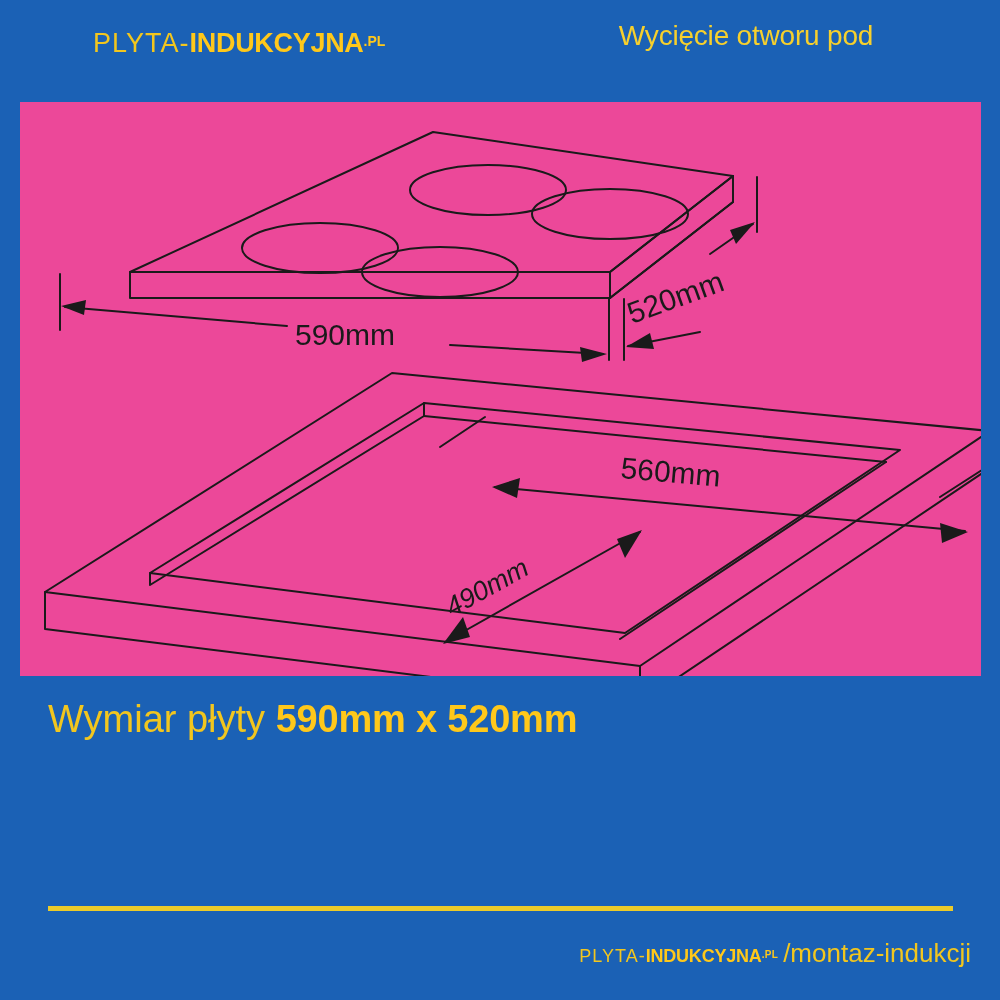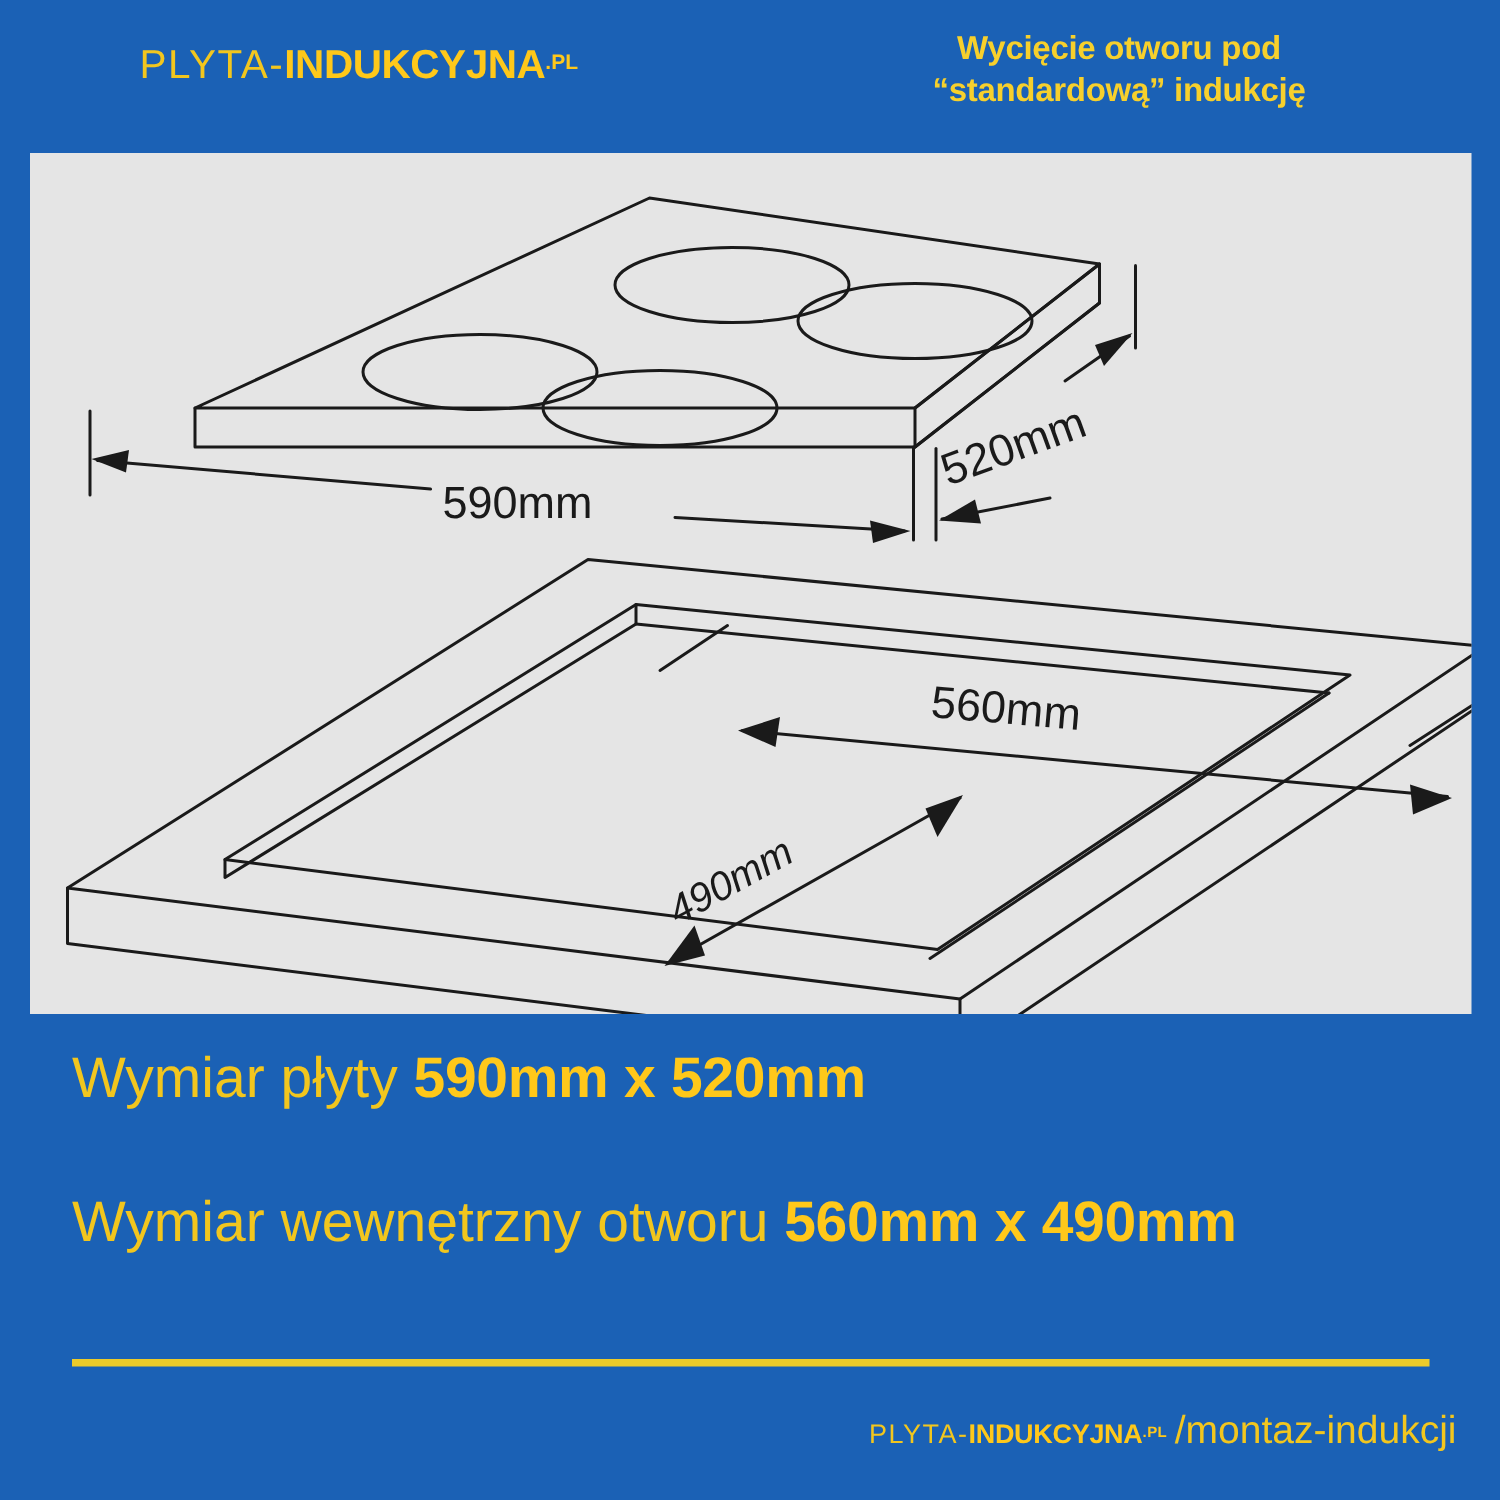--- a/index.html
+++ b/index.html
@@ -50,34 +50,34 @@
     letter-spacing: 0px;
   }
 
   .header-title {
     position: absolute;
     left: 520px;
     top: 18px;
     width: 452px;
     text-align: center;
     color: #f7d02c;
-    font-size: 22px;
-    font-weight: 700;
+    font-size: 28px;
+    font-weight: 400;
     line-height: 1.28;
     letter-spacing: -0.2px;
   }
 
   
   .panel {
     position: absolute;
     left: 20px;
     top: 102px;
     width: 961px;
     height: 574px;
-    background: #e5e5e5;
+    background: #ec4899;
   }
   .panel svg {
     display: block;
   }
 
   
   .facts {
     position: absolute;
     left: 48px;
     top: 700px;
@@ -163,21 +163,20 @@
 <body>
 
 <div class="header">
 
   <div class="logo">
     <span class="thin">PLYTA-</span><span class="bold">INDUKCYJNA</span><span class="tld">.PL</span>
   </div>
 
   <div class="header-title">
     <div>Wycięcie otworu pod</div>
-    <div>“standardową” indukcję</div>
   </div>
 
 </div>
 
 <div class="panel">
   <svg width="961" height="574" viewBox="0 0 961 574">
 
     <g fill="none" stroke="#1a1a1a" stroke-width="2" stroke-linejoin="round" stroke-linecap="round">
 
       <path d="M 413,30 L 713,74 L 590,170 L 110,170 Z"></path>
@@ -247,23 +246,19 @@
     <text class="dim-text-small" x="432" y="515" transform="rotate(-29 432 515)" font-style="italic">490mm</text>
 
   </svg>
 </div>
 
 <div class="facts">
   <div class="fact">
     <span>Wymiar płyty</span>
     <span class="val">590mm x 520mm</span>
   </div>
-  <div class="fact">
-    <span>Wymiar wewnętrzny otworu</span>
-    <span class="val">560mm x 490mm</span>
-  </div>
 </div>
 
 <div class="divider"></div>
 
 <div class="footer">
   <span class="flogo"><span class="thin">PLYTA-</span><span class="bold">INDUKCYJNA</span><span class="tld">.PL</span></span><span class="path">/montaz-indukcji</span>
 </div>
 
 </body></html>

